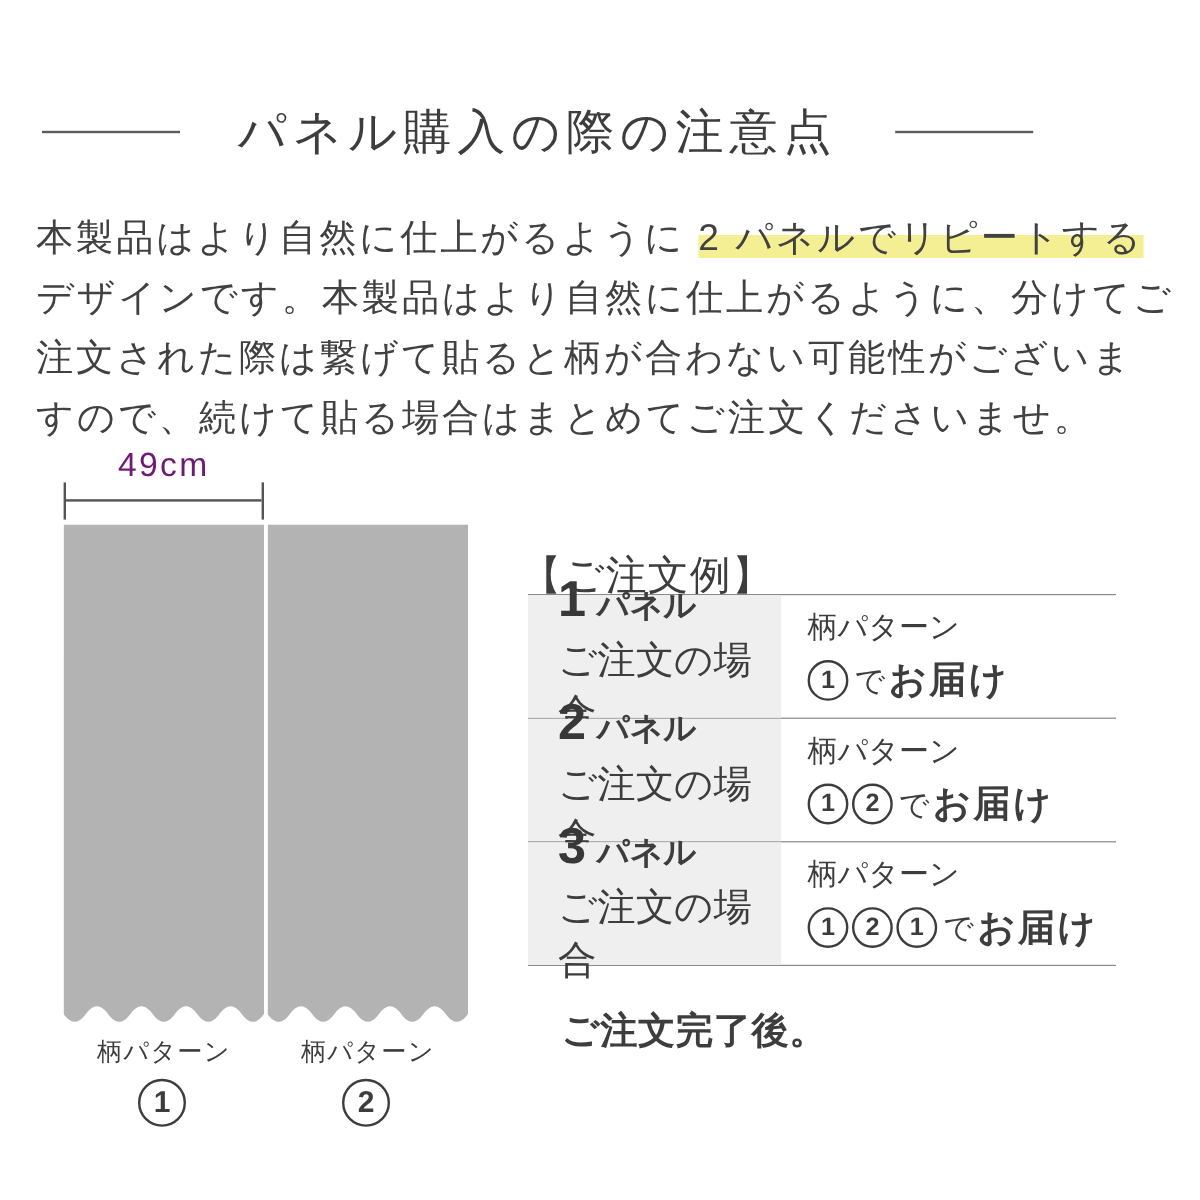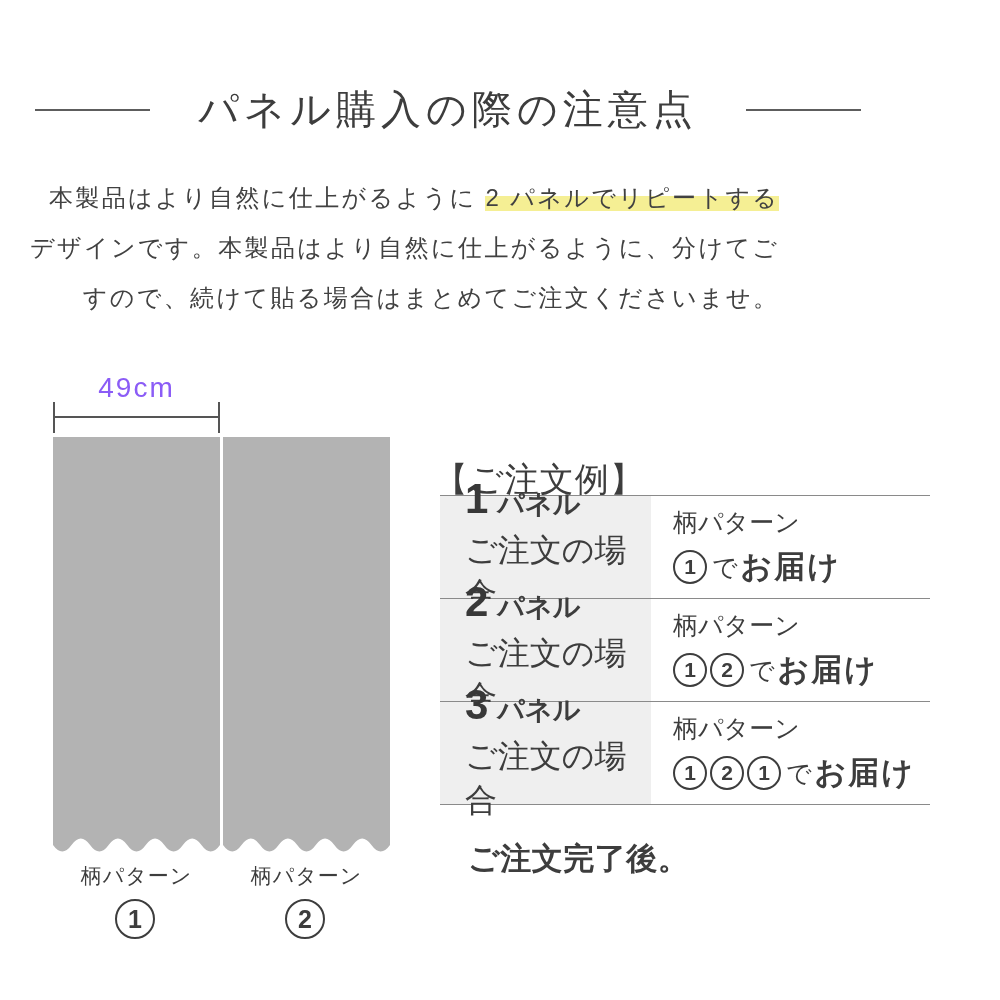--- a/index.html
+++ b/index.html
@@ -19,31 +19,30 @@
   }
   .title-dash { width:115px; height:2px; background:#5d5d5d; }
   .page-title {
     margin:0; font-size:40px; font-weight:400; letter-spacing:5px;
     white-space:nowrap; color:#3d3d3d;
   }
 
   
   .intro {
     position:absolute; left:30px; top:173px;
-    font-size:24px; line-height:50px; letter-spacing:2.4px;
+    font-size:31px; line-height:50px; letter-spacing:2.4px;
     color:#414141;
-    text-align:right;
   }
   .intro-line { white-space:nowrap; }
   .hl { background:linear-gradient(transparent 45%, #f5ef94 45%); }
 
   
   .width-label {
     position:absolute; left:53px; top:372px; width:167px;
-    text-align:center; font-size:28px; letter-spacing:2px; color:#8b5cf6;
+    text-align:center; font-size:28px; letter-spacing:2px; color:#701a75;
   }
   .bracket {
     position:absolute; left:53px; top:402px; width:163px; height:31px;
     border-left:2px solid #555; border-right:2px solid #555;
   }
   .bracket::after {
     content:""; position:absolute; left:0; right:0; top:14px; height:2px; background:#555;
   }
   .panel-svg { position:absolute; top:437px; width:167px; height:416px; }
   .panel-svg.p1 { left:53px; }
@@ -124,20 +123,21 @@
 
 <header class="title-row">
   <span class="title-dash"></span>
   <h1 class="page-title">パネル購入の際の注意点</h1>
   <span class="title-dash"></span>
 </header>
 
 <div class="intro">
   <div class="intro-line"><span>本製品はより自然に仕上がるように </span><span class="hl">2 パネルでリピートする</span></div>
   <div class="intro-line">デザインです。本製品はより自然に仕上がるように、分けてご</div>
+  <div class="intro-line">注文された際は繋げて貼ると柄が合わない可能性がございま</div>
   <div class="intro-line">すので、続けて貼る場合はまとめてご注文くださいませ。</div>
 </div>
 
 <div class="width-label">49cm</div>
 <div class="bracket"></div>
 
 <svg class="panel-svg p1" viewBox="0 0 167 416" xmlns="http://www.w3.org/2000/svg" aria-hidden="true">
   <path fill="#b3b3b3" d="M0 0 H167 V408
     q-9.28 13 -18.56 0 q-9.28 -13 -18.56 0
     q-9.28 13 -18.56 0 q-9.28 -13 -18.56 0

